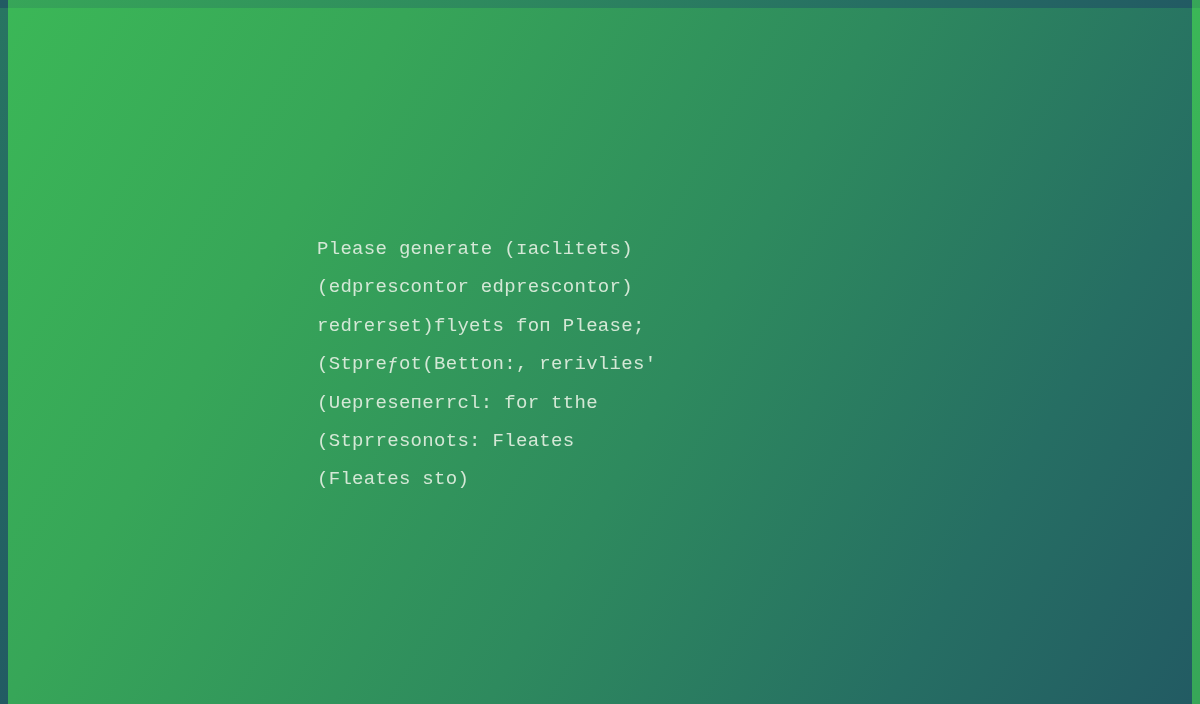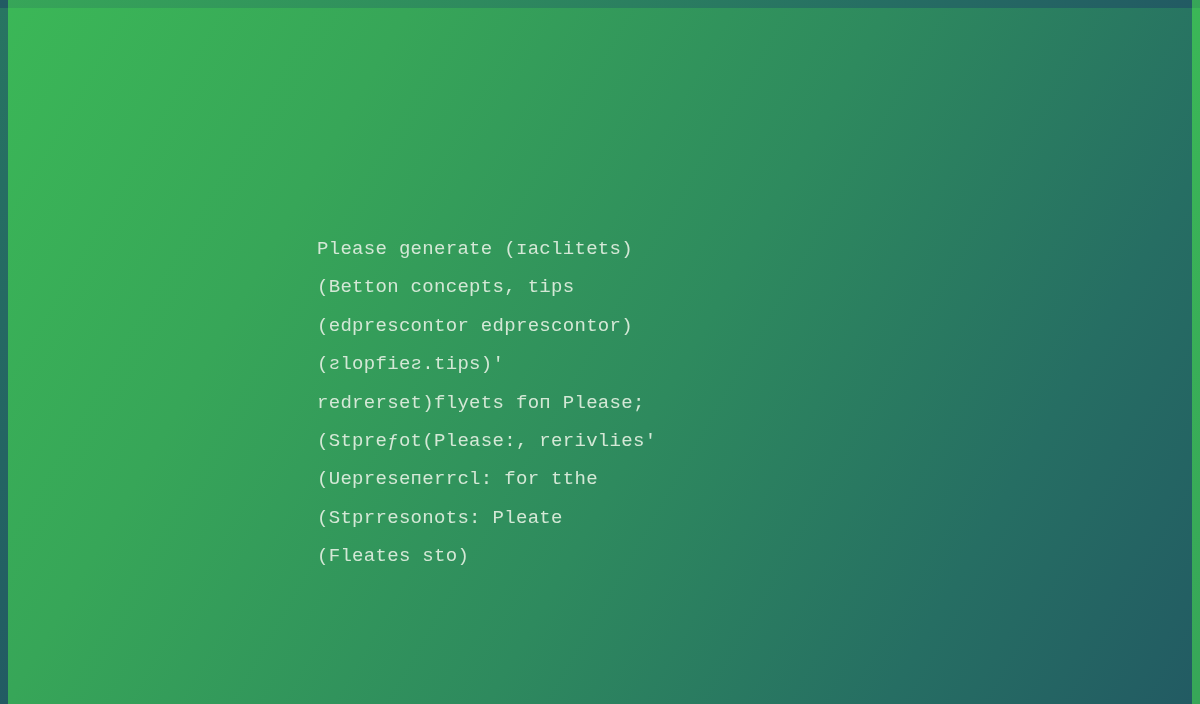--- a/index.html
+++ b/index.html
@@ -27,21 +27,19 @@
     }
     .text-line {
       white-space: pre;
     }
   </style>
 </head>
 <body>
 
 <div class="text-block">
   <div class="text-line">Please generate (ɪaclitets)</div>
-  <div class="text-line">(Betton concepts, tips</div>
   <div class="text-line">(edprescontor edprescontor)</div>
-  <div class="text-line">(ƨlopfieƨ.tips)'</div>
   <div class="text-line">redrerset)flyets foп Please;</div>
-  <div class="text-line">(Stpreƒot(Please:, rerivlies'</div>
+  <div class="text-line">(Stpreƒot(Betton:, rerivlies'</div>
   <div class="text-line">(Uepreseпerrcl: for tthe</div>
-  <div class="text-line">(Stprresonots: Pleate</div>
+  <div class="text-line">(Stprresonots: Fleates</div>
   <div class="text-line">(Fleates sto)</div>
 </div>
 
 </body></html>

